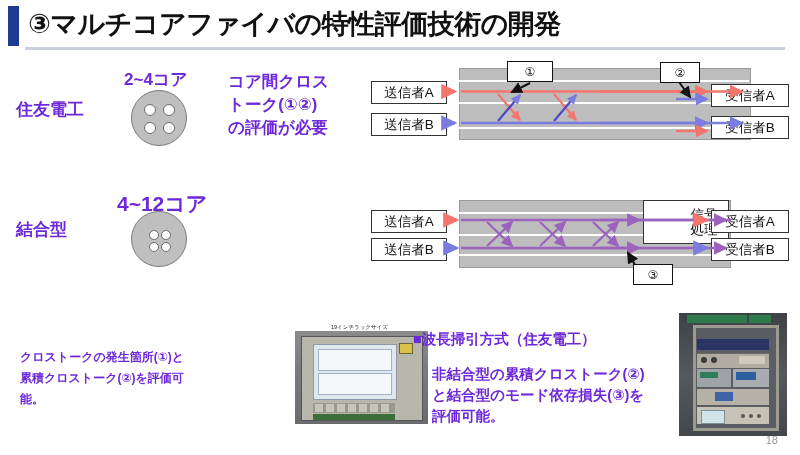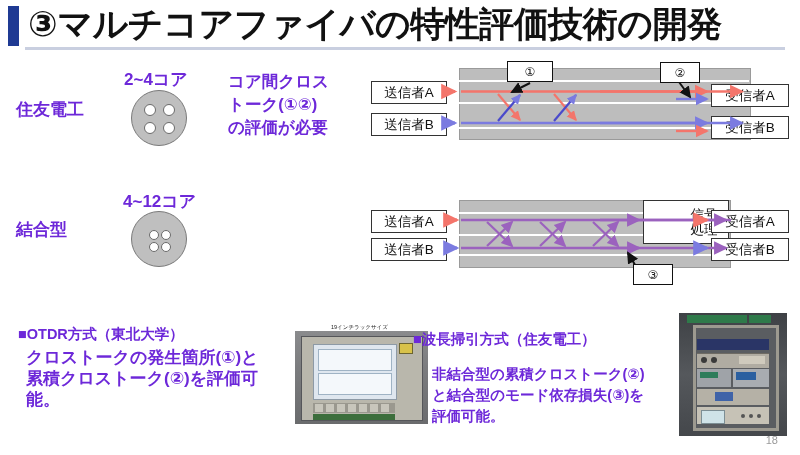--- a/index.html
+++ b/index.html
@@ -8,21 +8,21 @@
     font-family:"Liberation Sans","DejaVu Sans",sans-serif;
     position:relative;overflow:hidden;
   }
   .slide{position:absolute;inset:0;}
 
   
   .title-bar{position:absolute;left:0;top:4px;width:800px;height:46px;}
   .title-accent{position:absolute;left:8px;top:2px;width:11px;height:40px;background:#1f3a93;}
   .title-text{
     position:absolute;left:28px;top:-2px;width:740px;height:44px;
-    font-size:35px;font-weight:bold;color:#111;letter-spacing:-0.5px;
+    font-size:27px;font-weight:bold;color:#111;letter-spacing:-0.5px;
     line-height:44px;white-space:nowrap;
   }
   .title-rule{position:absolute;left:25px;top:47px;width:760px;height:3px;background:#c9cfe0;}
 
   
   .lbl{position:absolute;font-weight:bold;color:#6d28d9;}
   .body-txt{position:absolute;color:#111;}
 
   
   .fiber{position:absolute;border-radius:50%;background:#bfbfbf;border:1.2px solid #7a7a7a;}
@@ -141,21 +141,21 @@
     <line x1="530" y1="83" x2="512" y2="92" stroke="#111" stroke-width="2" marker-end="url(#ahBlack)"></line>
     <line x1="679" y1="82" x2="690" y2="97" stroke="#111" stroke-width="2" marker-end="url(#ahBlack)"></line>
   </svg>
 
   <div class="callout" style="left:507px;top:61px;width:44px;height:19px;">①</div>
   <div class="callout" style="left:660px;top:62px;width:38px;height:19px;">②</div>
 
 
   <div class="lbl" style="left:16px;top:218px;font-size:17px;">結合型</div>
 
-  <div class="lbl" style="left:123px;top:190px;font-size:17px;">4~12コア</div>
+  <div class="lbl" style="left:117px;top:190px;font-size:21px;">4~12コア</div>
 
   <div class="fiber" style="left:131px;top:211px;width:54px;height:54px;">
     <div class="core" style="left:17px;top:18px;width:8px;height:8px;"></div>
     <div class="core" style="left:29px;top:18px;width:8px;height:8px;"></div>
     <div class="core" style="left:17px;top:30px;width:8px;height:8px;"></div>
     <div class="core" style="left:29px;top:30px;width:8px;height:8px;"></div>
   </div>
 
 
   <div class="band" style="left:459px;top:200px;width:270px;height:66px;"></div>
@@ -195,22 +195,21 @@
 
     <line x1="694" y1="220" x2="707" y2="220" stroke="#F4756B" stroke-width="3" marker-end="url(#ahRed)"></line>
     <line x1="694" y1="248" x2="707" y2="248" stroke="#7B7BE0" stroke-width="3" marker-end="url(#ahBlue)"></line>
 
     <line x1="641" y1="275" x2="628" y2="253" stroke="#111" stroke-width="2" marker-end="url(#ahBlack)"></line>
   </svg>
 
   <div class="callout" style="left:633px;top:264px;width:38px;height:19px;">③</div>
 
 
-  <div class="lbl" style="left:18px;top:325px;font-size:14.5px;">■OTDR方式（東北大学）</div>
-  <div class="lbl" style="left:26px;top:347px;width:275px;font-size:17px;line-height:21px;white-space:pre-line;">クロストークの発生箇所(①)と
+  <div class="lbl" style="left:20px;top:347px;width:275px;font-size:12px;line-height:21px;white-space:pre-line;">クロストークの発生箇所(①)と
 累積クロストーク(②)を評価可
 能。</div>
 
   <div class="photo-cap" style="left:331px;top:324px;">19インチラックサイズ</div>
 
   <div class="photo" style="left:295px;top:331px;width:133px;height:93px;background:#6f7073;">
     <div style="position:absolute;left:0;top:0;width:133px;height:93px;background:linear-gradient(180deg,#8a8b8d 0%,#7b7c7e 40%,#6a6b6d 100%);"></div>
     <div style="position:absolute;left:6px;top:5px;width:120px;height:83px;background:#b9b7ac;border:1px solid #55565a;"></div>
     <div class="otdr-screen" style="left:18px;top:13px;width:82px;height:54px;">
       <div class="otdr-trace" style="left:4px;top:4px;width:72px;height:20px;"></div>

